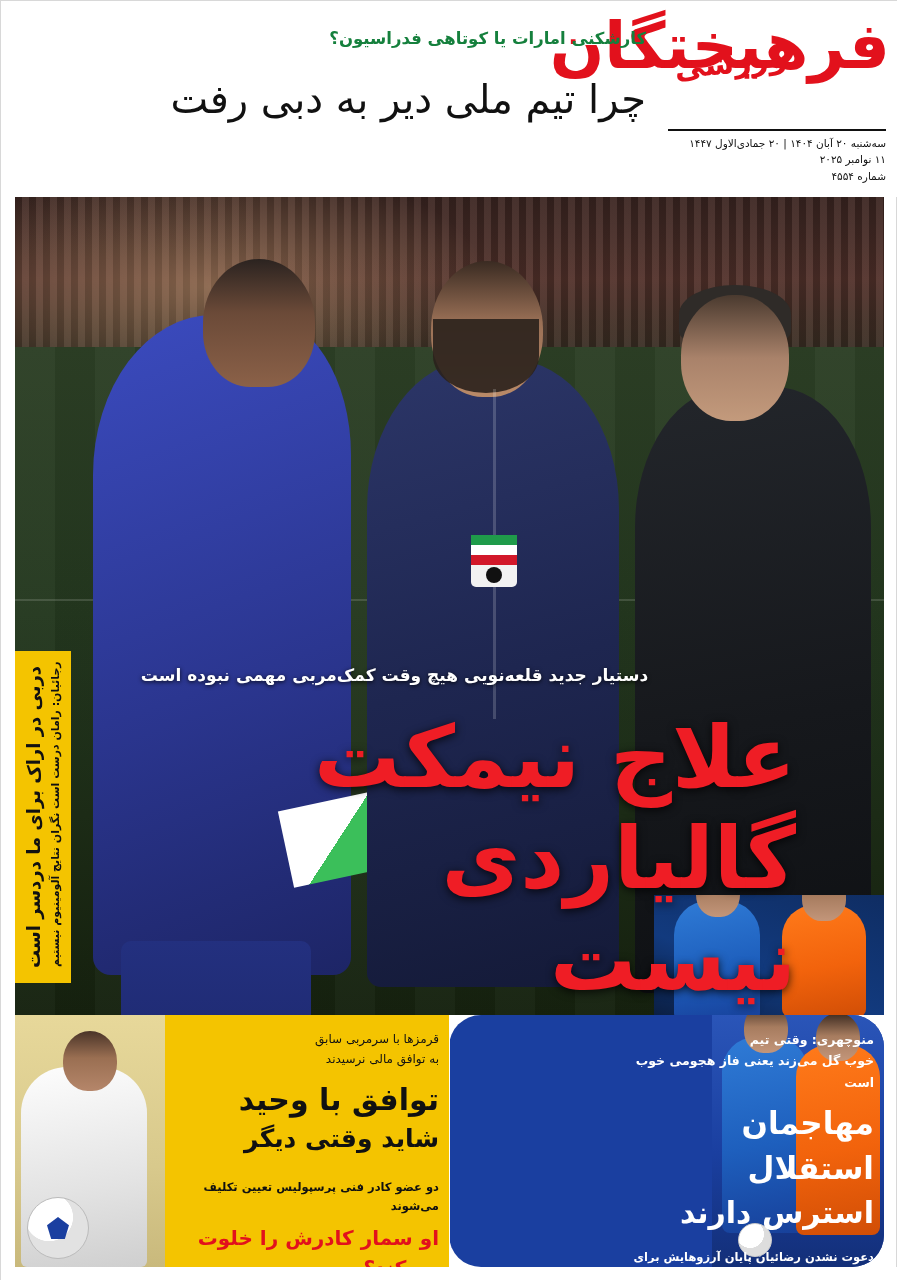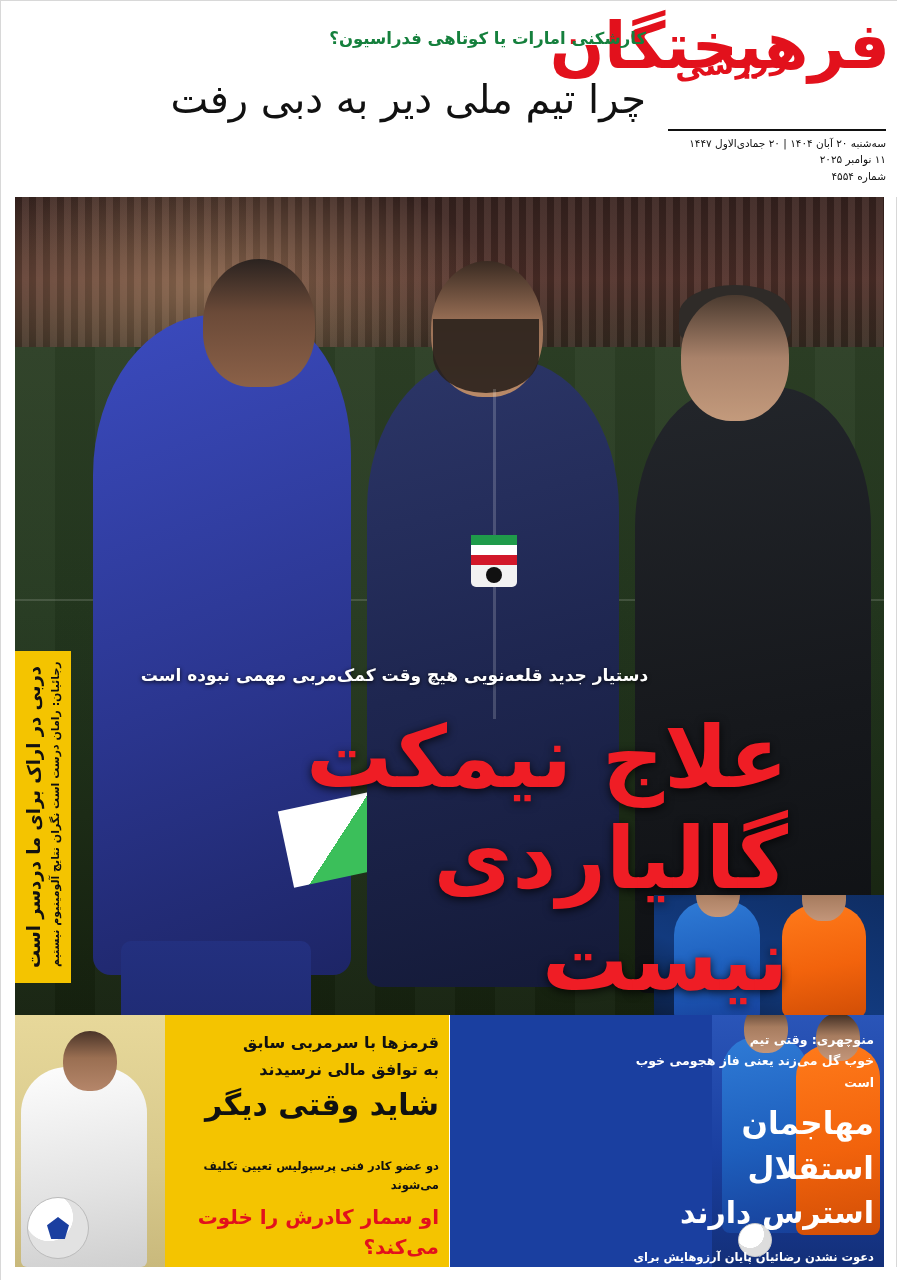--- a/index.html
+++ b/index.html
@@ -153,21 +153,21 @@
     position:absolute; top:-102px; left:44px; width:112px; height:58px;
     background:#2f2b28; border-radius:52% 52% 20% 20%;
   }
 
   .hero-kicker {
     position:absolute; right:150px; top:468px; left:40px;
     text-align:center; color:#fff; font-size:17px; font-weight:bold;
     text-shadow:0 1px 4px rgba(0,0,0,.85);
   }
   .hero-title {
-    position:absolute; right:96px; top:510px; left:160px;
+    position:absolute; right:88px; top:510px; left:160px;
     text-align:right; color:#ef1d25; font-weight:bold;
     line-height:1.18; text-shadow:0 2px 10px rgba(0,0,0,.8);
   }
   .hero-title .l1 { font-size:86px; }
   .hero-title .l2 { font-size:86px; }
 
   
   .hero-note {
     position:absolute; right:8px; top:18px; width:218px; text-align:right; color:#fff;
   }
@@ -196,21 +196,21 @@
     overflow:hidden;
   }
 
   
   .bottom {
     position:absolute; top:1014px; left:14px; width:869px; height:252px;
     display:flex; flex-direction:row;
   }
   .panel { position:relative; height:252px; overflow:hidden; }
   .panel-yellow { width:434px; background:#f4c400; }
-  .panel-blue   { width:435px; background:#1a3fa0; }
+  .panel-blue   { width:435px; background:#1a3fa0;border-radius:32px; }
 
   .p-photo-left {
     position:absolute; left:0; top:0; width:150px; height:252px;
     background:linear-gradient(180deg,#e7d89a 0%,#d8c98c 60%,#c9b97c 100%);
     overflow:hidden;
   }
   .p-photo-left .coach-body {
     position:absolute; left:6px; top:52px; width:126px; height:200px;
     background:linear-gradient(170deg,#fdfdfd 0%,#e3e3e3 60%,#cfcfcf 100%);
     border-radius:46px 46px 6px 6px;
@@ -258,24 +258,24 @@
   }
   .pl-ball {
     position:absolute; left:26px; bottom:10px; width:34px; height:34px; border-radius:50%;
     background:radial-gradient(circle at 35% 32%, #fff 0 45%, #ddd 46% 100%);
     border:1px solid #ccc;
   }
 
   .p-text-yellow {
     position:absolute; right:10px; top:14px; width:268px; text-align:right; color:#111;
   }
-  .p-text-yellow .k { font-size:16px; font-weight:bold; line-height:1.7; }
+  .p-text-yellow .k { font-size:12px; font-weight:normal; line-height:1.7; }
   .p-text-yellow .h1 { font-size:30px; font-weight:bold; line-height:1.45; margin-top:8px; }
-  .p-text-yellow .h2 { font-size:30px; font-weight:bold; line-height:1.45; }
-  .p-text-yellow .sub { font-size:11.5px; font-weight:bold; margin-top:30px; line-height:1.7; }
+  .p-text-yellow .h2 { font-size:25px; font-weight:bold; line-height:1.45; }
+  .p-text-yellow .sub { font-size:11.5px; font-weight:bold; margin-top:20px; line-height:1.7; }
   .p-text-yellow .red { color:#e2111c; font-size:20px; font-weight:bold; margin-top:6px; line-height:1.5; }
 
   .p-text-blue {
     position:absolute; right:10px; top:14px; width:250px; text-align:right; color:#fff;
   }
   .p-text-blue .k { font-size:12.5px; font-weight:bold; line-height:1.7; }
   .p-text-blue .h1 { font-size:31px; font-weight:bold; line-height:1.45; margin-top:8px; }
   .p-text-blue .h2 { font-size:30px; font-weight:bold; line-height:1.45; }
   .p-text-blue .sub { font-size:11.5px; font-weight:bold; margin-top:14px; line-height:1.7; }
 
@@ -384,20 +384,21 @@
 
     <div class="panel panel-yellow">
       <div class="p-photo-left">
         <div class="coach-body"></div>
         <div class="coach-head"></div>
         <div class="ball"></div>
       </div>
       <div class="p-text-yellow">
         <div class="k">قرمزها با سرمربی سابق</div>
         <div class="k">به توافق مالی نرسیدند</div>
+        <div class="h1">توافق با وحید</div>
         <div class="h2">شاید وقتی دیگر</div>
         <div class="sub">دو عضو کادر فنی پرسپولیس تعیین تکلیف می‌شوند</div>
         <div class="red">او سمار کادرش را خلوت می‌کند؟</div>
       </div>
     </div>
 
     <div class="divider-v"></div>
   </div>
 
   <div class="footer-gap"></div>

